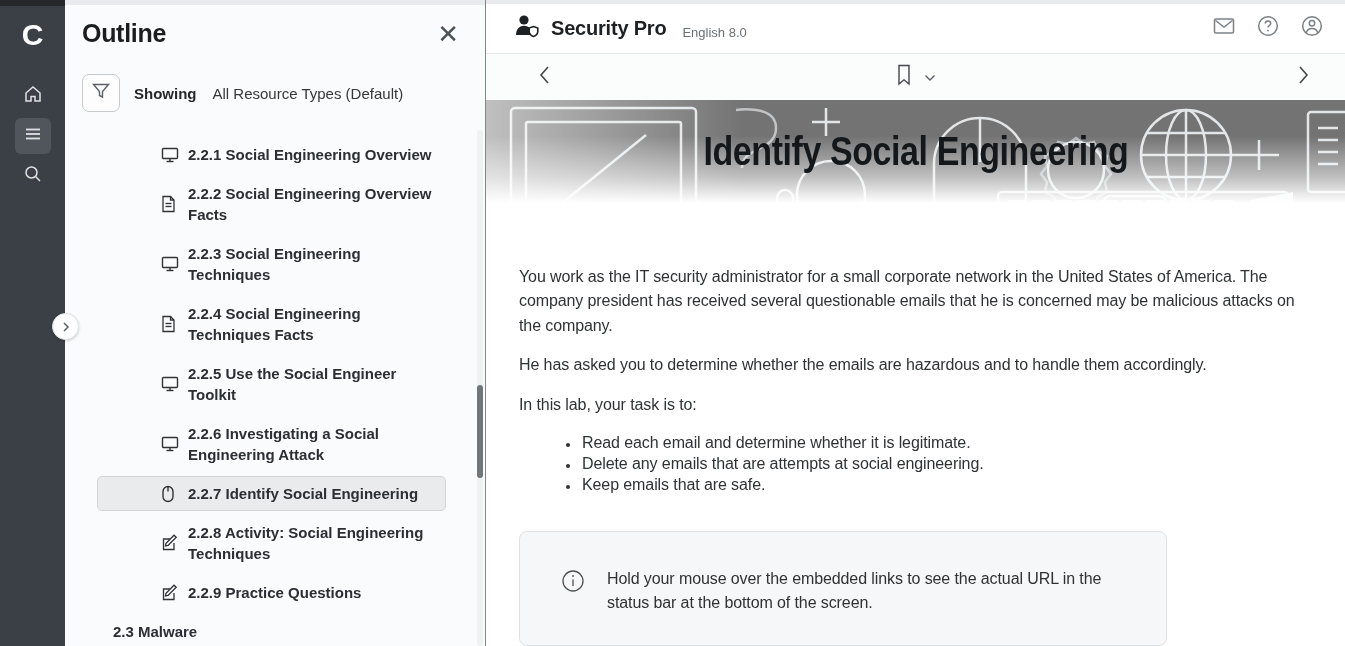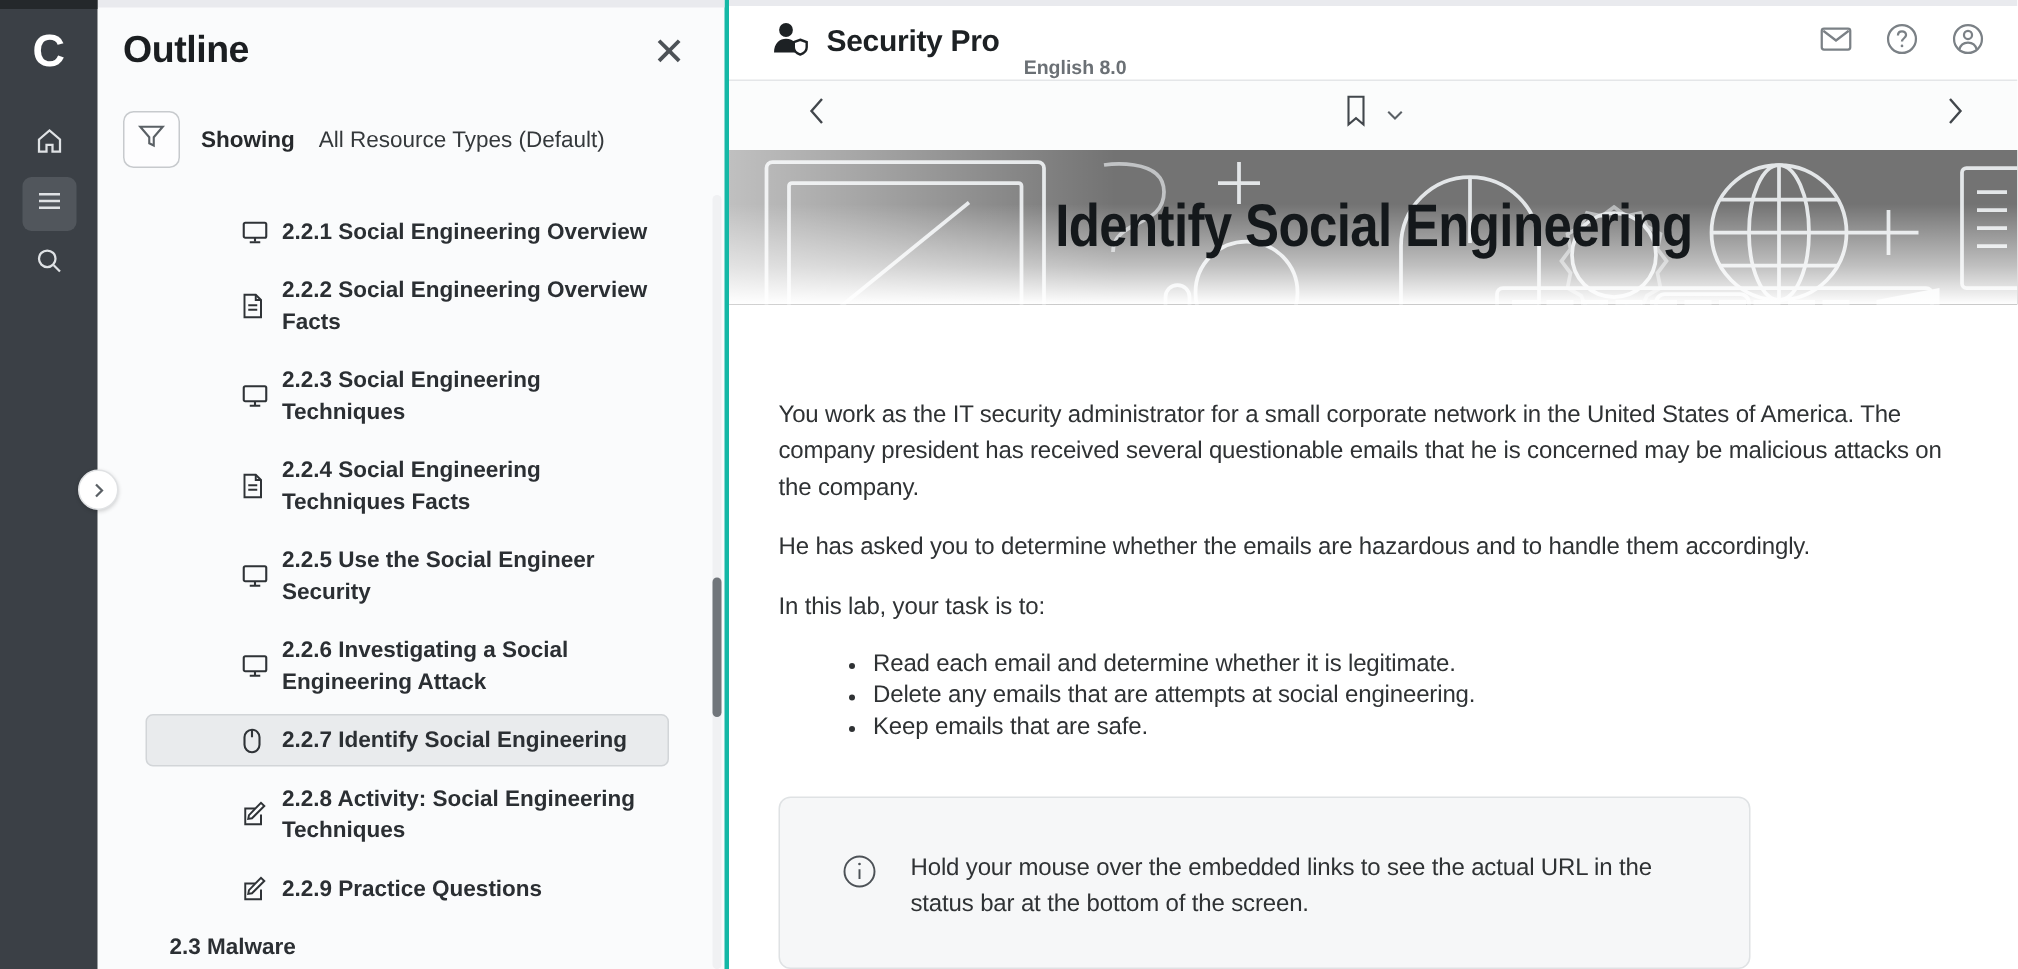--- a/index.html
+++ b/index.html
@@ -13,21 +13,21 @@
   .rail-logo { width:65px; height:58px; display:flex; align-items:center; justify-content:center;
                color:#fff; font-size:30px; font-weight:bold; }
   .rail-btns { display:flex; flex-direction:column; align-items:center; gap:4px; margin-top:14px; }
   .rail-btn { width:36px; height:36px; display:flex; align-items:center; justify-content:center;
               border-radius:6px; cursor:pointer; color:#dfe2e5; }
   .rail-btn.active { background:#51565c; }
   .rail-btn svg { stroke:#dfe2e5; }
 
   
   .panel { width:421px; flex:0 0 421px; background:#fafbfc; position:relative;
-           border-right:3px solid #14b8a6; z-index:2; }
+           border-right:1px solid #14b8a6; z-index:2; }
   .panel-topstrip { height:5px; background:#e9eaee; }
   .panel-head { display:flex; align-items:center; justify-content:space-between;
                 padding:14px 26px 0 17px; }
   .panel-title { font-size:25px; font-weight:bold; color:#1b1e21; letter-spacing:-0.3px; }
   .close-x { font-size:26px; color:#4d5257; cursor:pointer; line-height:1; font-weight:400; }
   .filter-row { display:flex; align-items:center; margin:26px 0 0 17px; }
   .filter-btn { width:38px; height:38px; border:1px solid #c7cacd; border-radius:7px;
                 background:#fdfdfe; display:flex; align-items:center; justify-content:center;
                 cursor:pointer; }
   .filter-showing { font-size:15px; font-weight:bold; color:#26292c; margin-left:14px; }
@@ -55,21 +55,21 @@
               box-shadow:0 1px 3px rgba(0,0,0,.18); display:flex; align-items:center;
               justify-content:center; cursor:pointer; color:#5a6065; }
 
   
   .main { flex:1; display:flex; flex-direction:column; background:#fff; position:relative; }
   .main-topstrip { height:5px; background:#e9eaee; }
   .mhead { height:63px; display:flex; align-items:center; padding:0 21px 0 27px;
            border-bottom:1px solid #e4e6e8; }
   .brand { display:flex; align-items:center; gap:10px; }
   .brand-title { font-size:20px; font-weight:bold; color:#1d2124; letter-spacing:-0.2px; }
-  .brand-edition { font-size:13px; font-weight:bold; color:#6b7075; margin-left:6px; position:relative; top:16px; }
+  .brand-edition { font-size:13px; font-weight:normal; color:#6b7075; margin-left:6px; position:relative; top:4px; }
   .mhead-actions { margin-left:auto; display:flex; align-items:center; gap:20px; }
   .hicon { width:24px; height:24px; display:flex; align-items:center; justify-content:center; cursor:pointer; }
   .hicon svg { stroke:#7b8186; }
 
   .navbar { height:59px; background:#fbfcfc; display:flex; align-items:center; position:relative; }
   .nav-arrow { width:40px; height:40px; display:flex; align-items:center; justify-content:center;
                cursor:pointer; }
   .nav-arrow.left { margin-left:38px; }
   .nav-arrow.right { margin-left:auto; margin-right:22px; }
   .nav-center { position:absolute; left:50%; transform:translateX(-50%); display:flex;
@@ -202,21 +202,21 @@
       </div>
 
       <div class="orow">
         <span class="oicon">
           <svg width="18" height="16" viewBox="0 0 18 16" fill="none" stroke-width="1.4">
             <rect x="1.5" y="1.5" width="15" height="10" rx="1"></rect>
               <line x1="9" y1="11.5" x2="9" y2="14"></line>
               <line x1="5.5" y1="14.5" x2="12.5" y2="14.5"></line>
           </svg>
         </span>
-        <span>2.2.5 Use the Social Engineer Security</span>
+        <span>2.2.5 Use the Social Engineer Toolkit</span>
       </div>
 
       <div class="orow">
         <span class="oicon">
           <svg width="18" height="16" viewBox="0 0 18 16" fill="none" stroke-width="1.4">
             <rect x="1.5" y="1.5" width="15" height="10" rx="1"></rect>
               <line x1="9" y1="11.5" x2="9" y2="14"></line>
               <line x1="5.5" y1="14.5" x2="12.5" y2="14.5"></line>
           </svg>
         </span>

